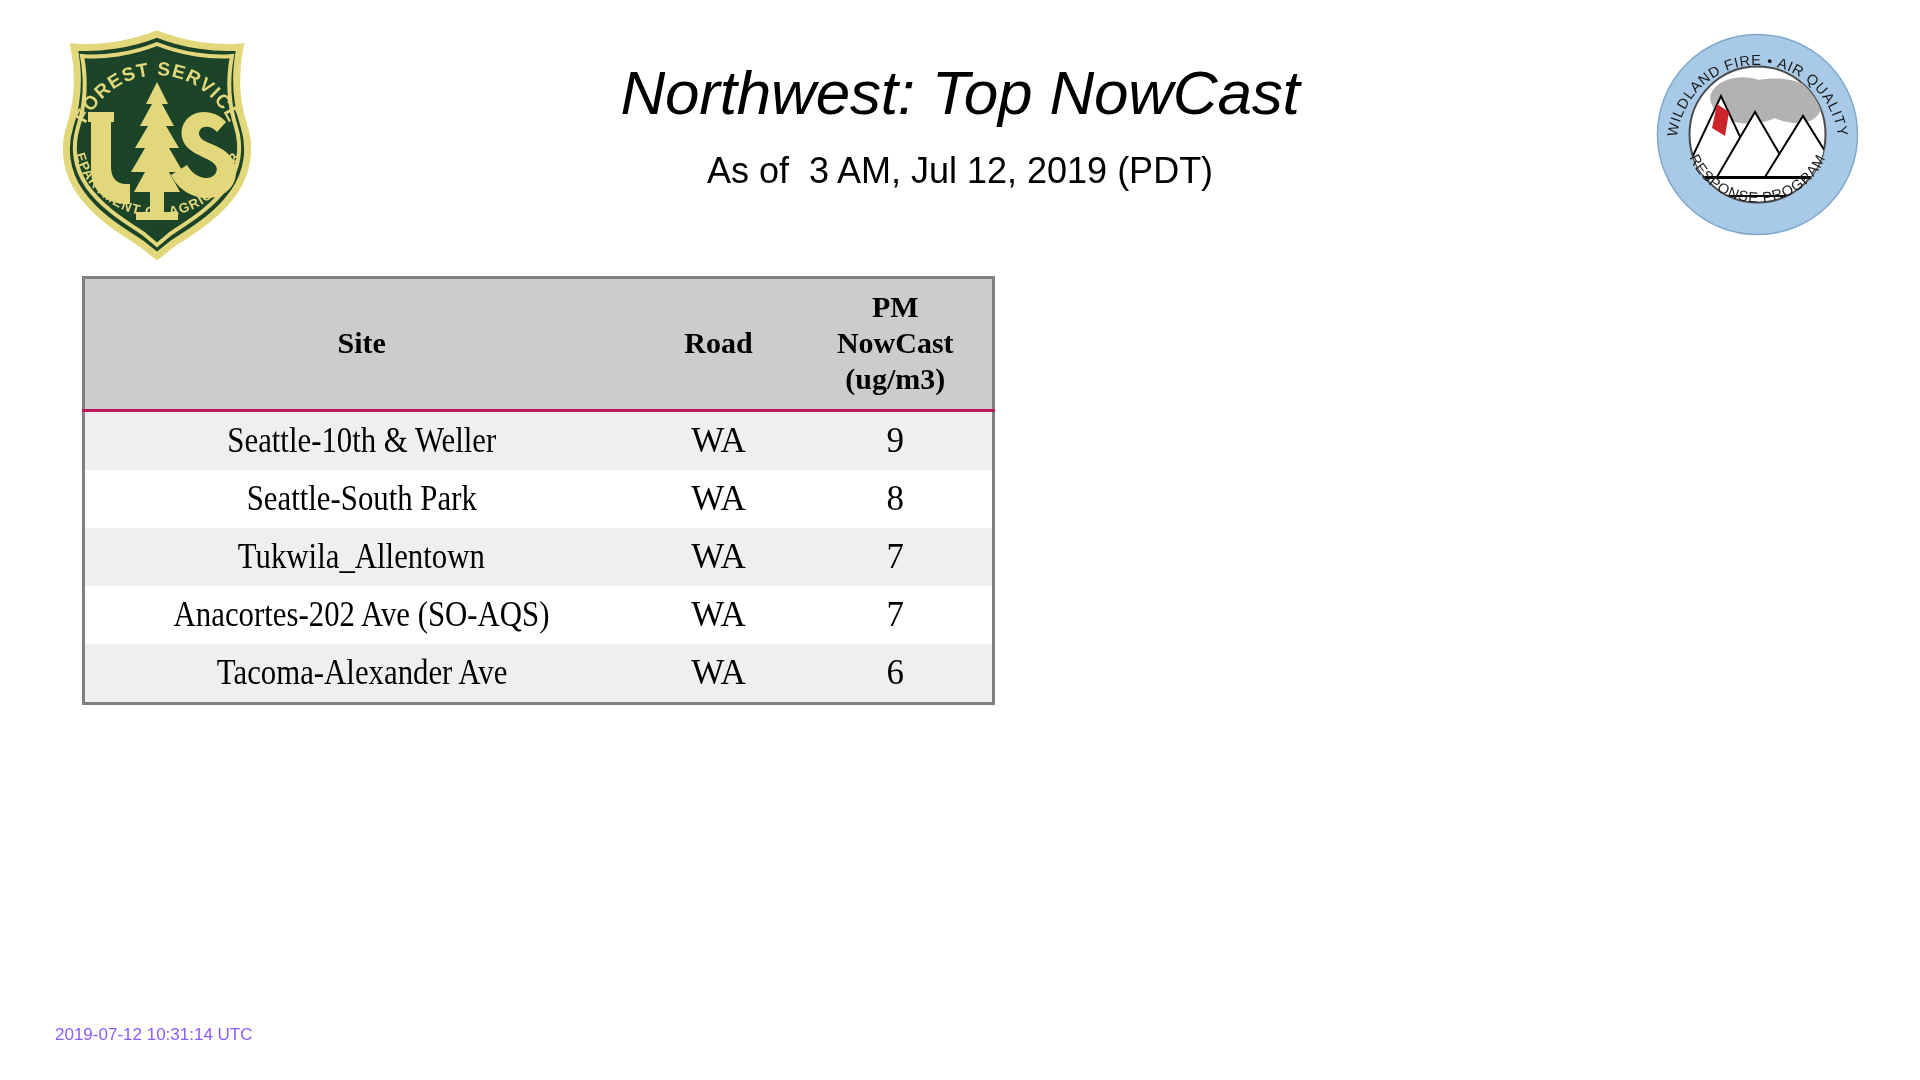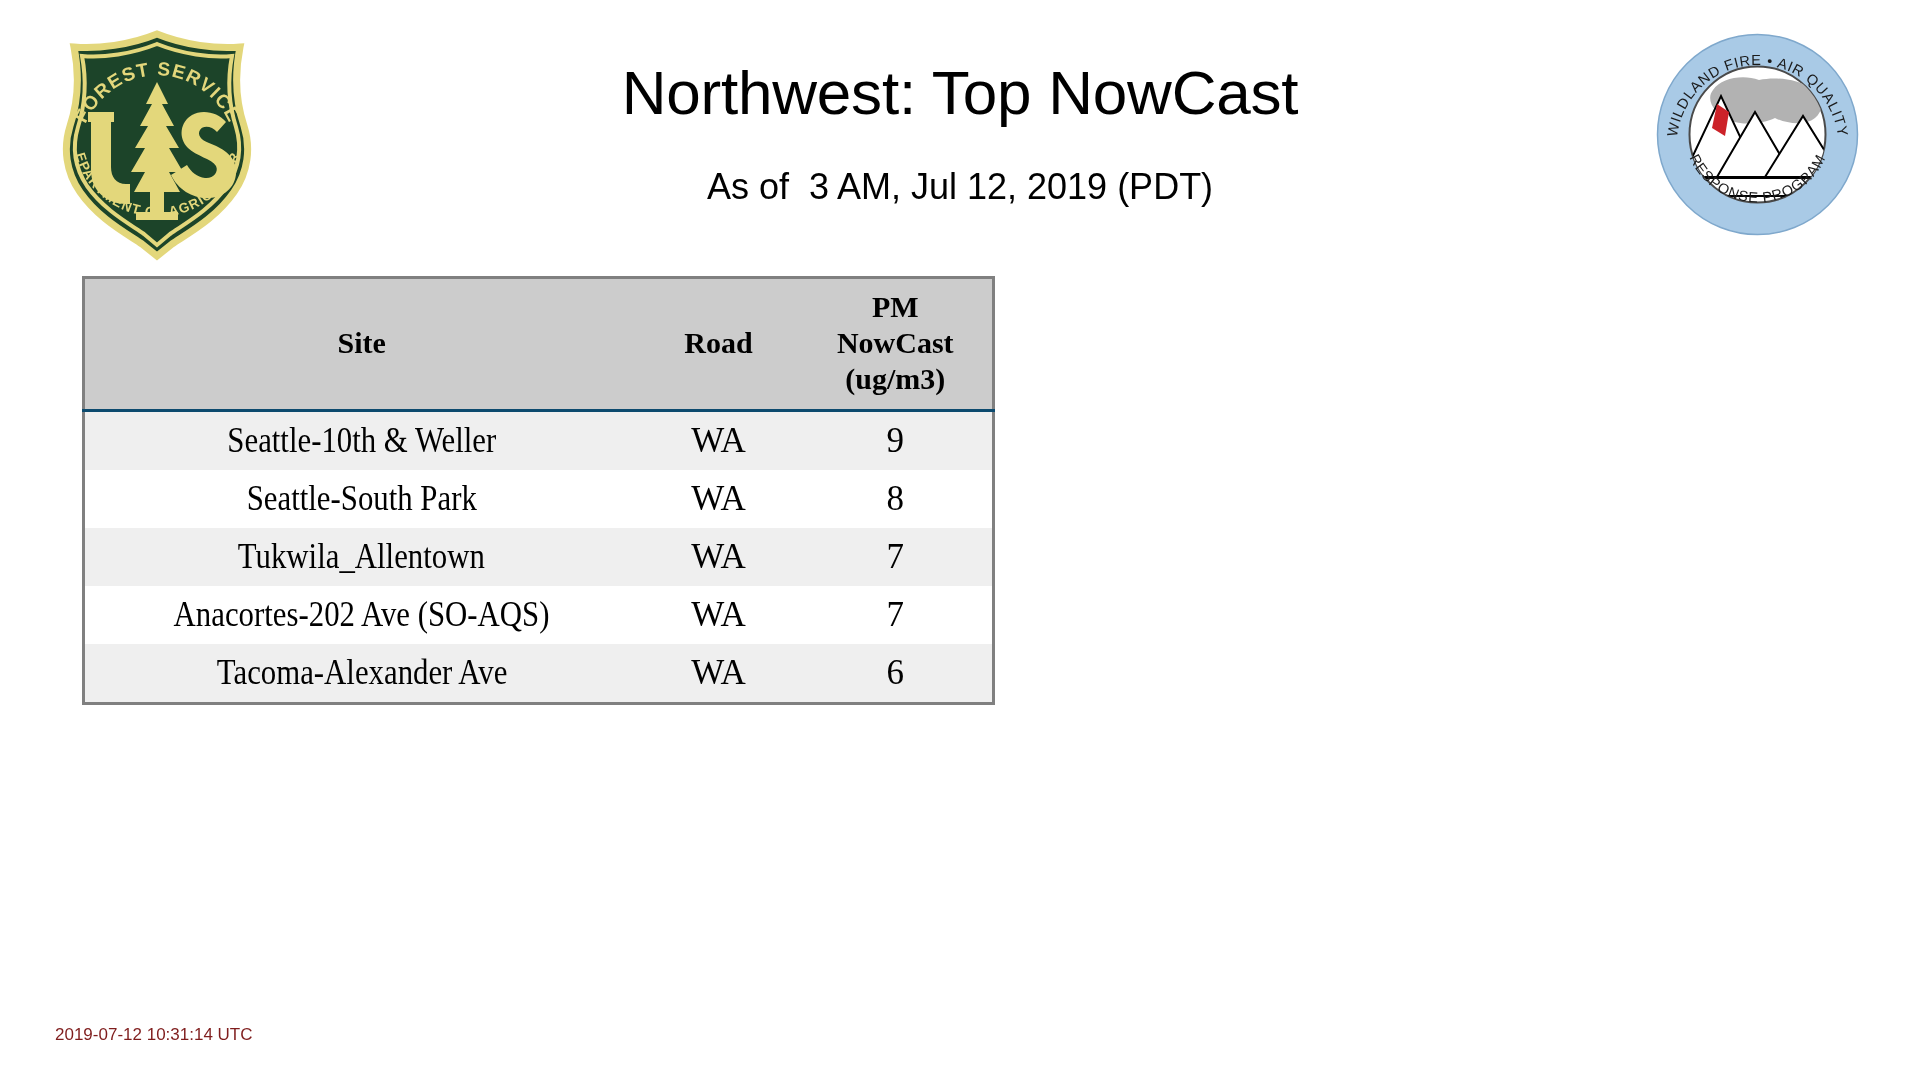--- a/index.html
+++ b/index.html
@@ -42,23 +42,24 @@
   #page-title {
     margin: 0;
     padding-top: 56px;
     font-family: "Liberation Sans Narrow", "Liberation Sans", sans-serif;
     font-stretch: condensed;
     font-weight: 400;
     font-size: 62px;
     line-height: 74px;
     color: #000000;
     letter-spacing: -0.2px;
+    font-style: italic;
   }
   #page-subtitle {
-    margin: 16px;
+    margin: 0;
     padding-top: 20px;
     font-family: "Liberation Sans Narrow", "Liberation Sans", sans-serif;
     font-stretch: condensed;
     font-weight: 400;
     font-size: 36px;
     line-height: 42px;
     color: #000000;
     white-space: pre;
   }
 
@@ -71,21 +72,21 @@
   }
   table.nowcast {
     border-collapse: collapse;
     width: 910px;
     table-layout: fixed;
     border: 3px solid #808080;
     font-family: "Liberation Serif", serif;
   }
   table.nowcast thead th {
     background: #cccccc;
-    border-bottom: 3px solid #0c4a6e;
+    border-bottom: 3px solid #be185d;
     font-family: "Liberation Serif", serif;
     font-weight: bold;
     font-size: 30px;
     line-height: 36px;
     color: #000000;
     text-align: center;
     padding: 10px 4px 12px 4px;
     vertical-align: middle;
     height: 118px;
     box-sizing: border-box;
@@ -119,21 +120,21 @@
   }
 
   
   #timestamp {
     position: absolute;
     left: 55px;
     top: 1025px;
     font-family: "Liberation Sans", sans-serif;
     font-size: 17px;
     line-height: 20px;
-    color: #7f1d1d;
+    color: #8b5cf6;
   }
 </style>
 </head>
 <body>
 
 <div id="usfs-logo">
   <svg viewBox="0 0 215 240" width="215" height="240" xmlns="http://www.w3.org/2000/svg">
     <defs>
       <path id="arc-top" d="M 30 118 A 80 86 0 0 1 185 118"></path>
       <path id="arc-bot" d="M 26 134 A 84 80 0 0 0 189 134"></path>

